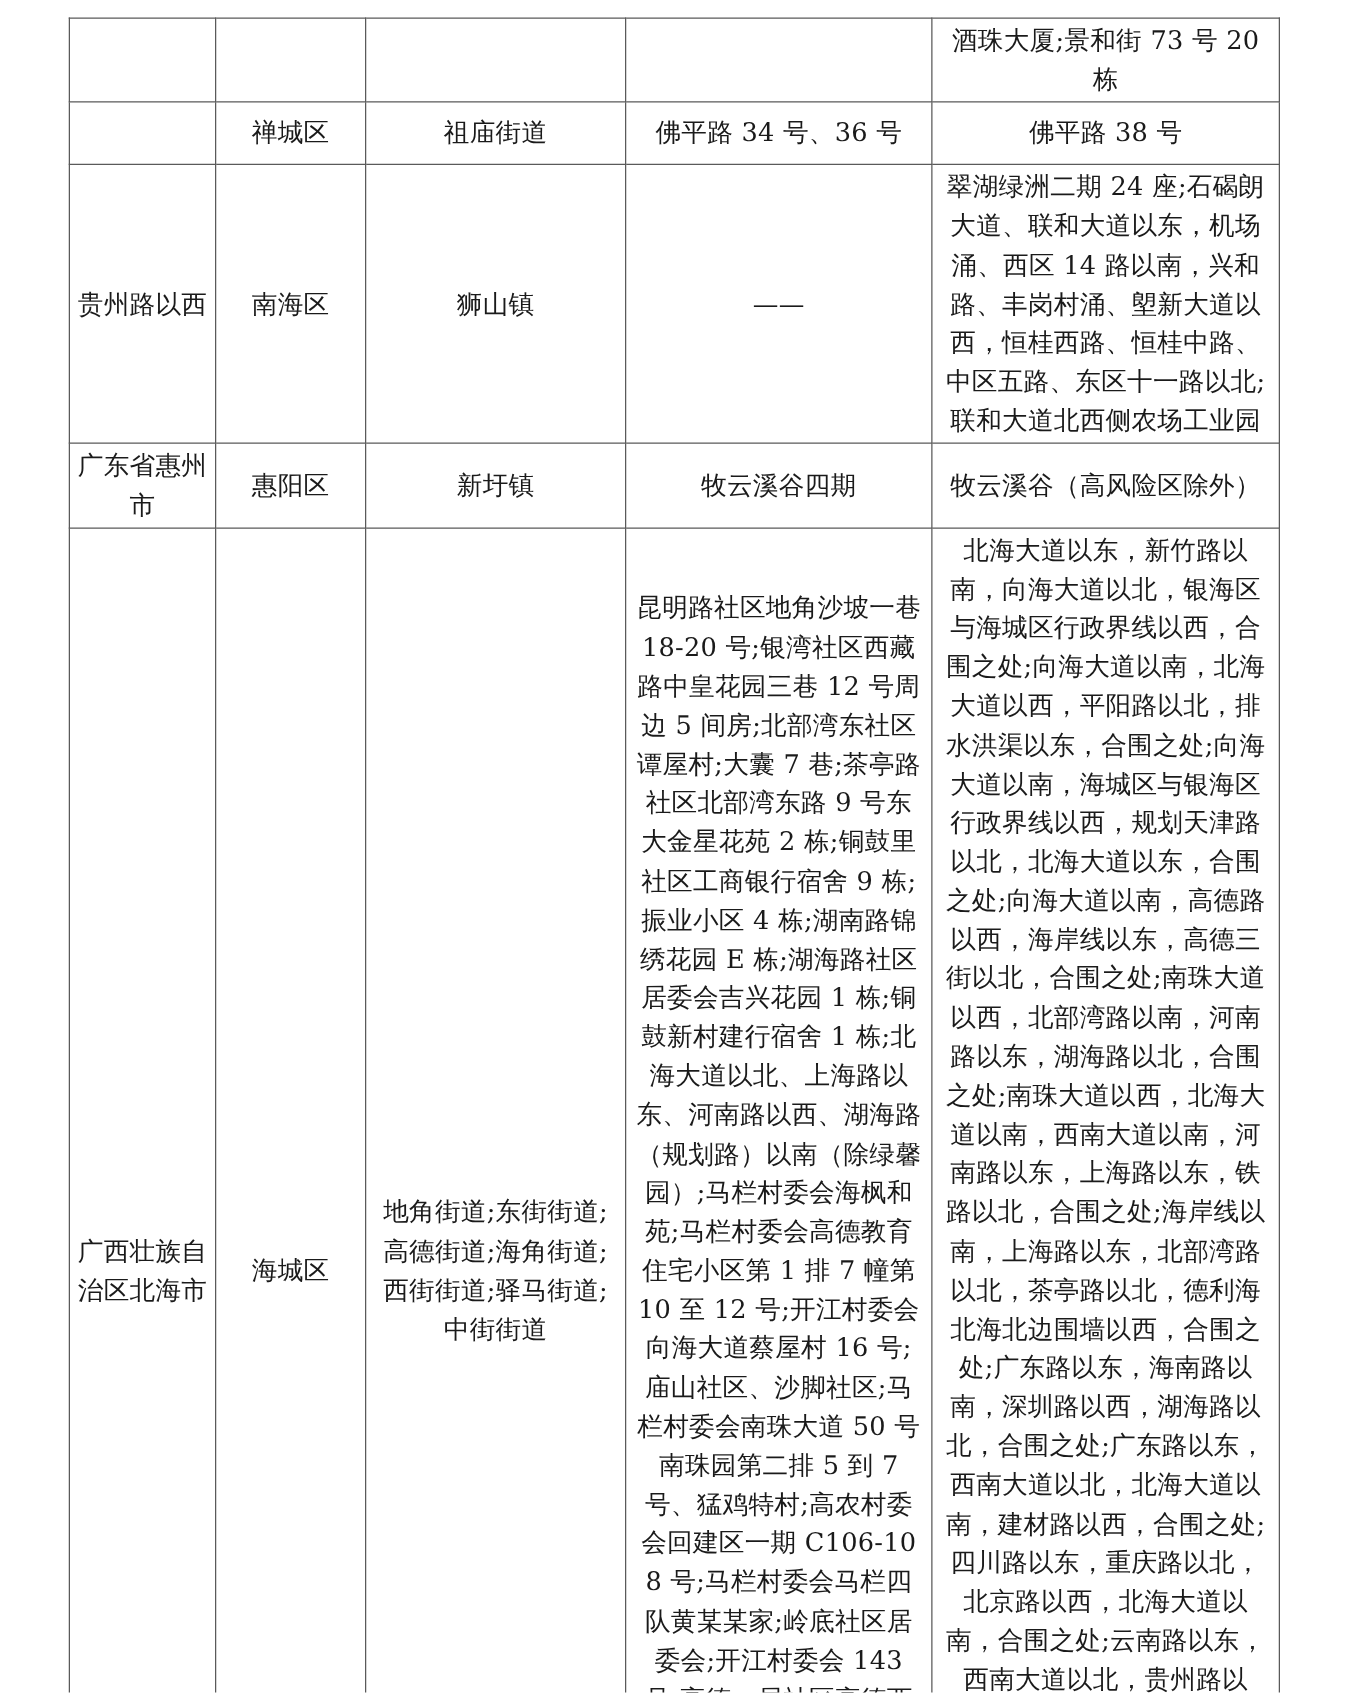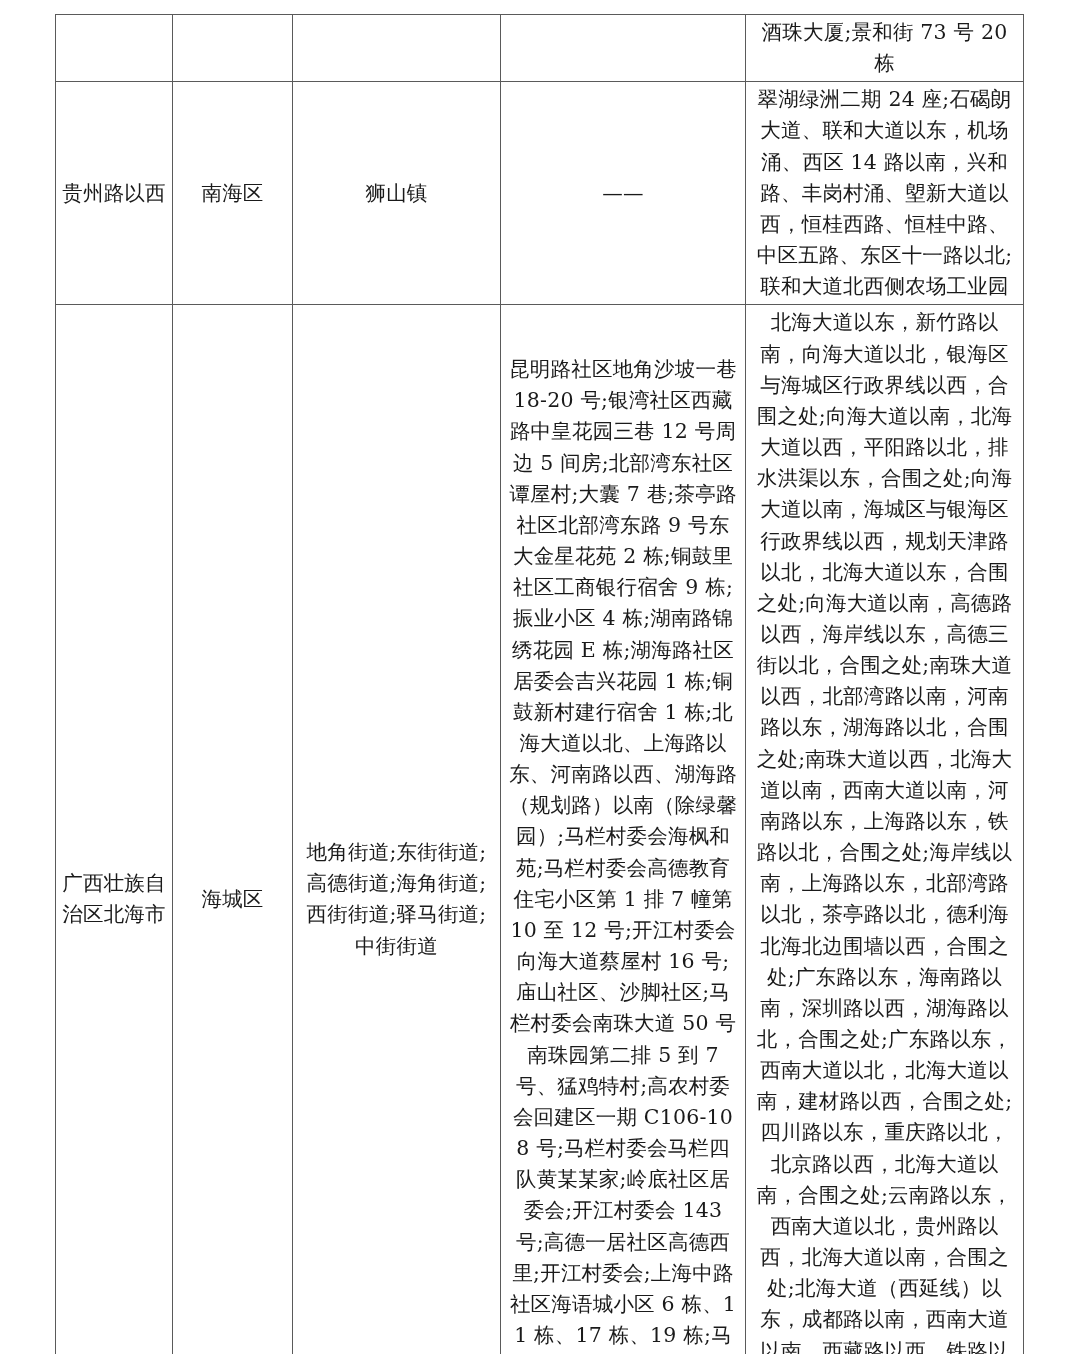--- a/index.html
+++ b/index.html
@@ -98,29 +98,43 @@
     <tbody>
 
       <tr class="r-top">
         <td class="empty"></td>
         <td class="empty"></td>
         <td class="empty"></td>
         <td class="empty"></td>
         <td class="justify">酒珠大厦;景和街 73 号 20 栋</td>
       </tr>
 
+      <tr class="r-chancheng">
+        <td class="empty"></td>
+        <td>禅城区</td>
+        <td>祖庙街道</td>
+        <td>佛平路 34 号、36 号</td>
+        <td>佛平路 38 号</td>
+      </tr>
 
       <tr class="r-nanhai">
         <td class="region">贵州路以西</td>
         <td>南海区</td>
         <td>狮山镇</td>
         <td class="dash">——</td>
         <td class="flow-mid">翠湖绿洲二期 24 座;石碣朗大道、联和大道以东，机场涌、西区 14 路以南，兴和路、丰岗村涌、塱新大道以西，恒桂西路、恒桂中路、中区五路、东区十一路以北;联和大道北西侧农场工业园</td>
       </tr>
 
+      <tr class="r-huizhou">
+        <td class="region">广东省惠州市</td>
+        <td>惠阳区</td>
+        <td>新圩镇</td>
+        <td>牧云溪谷四期</td>
+        <td>牧云溪谷（高风险区除外）</td>
+      </tr>
 
       <tr class="r-beihai">
         <td class="region">广西壮族自治区北海市</td>
         <td>海城区</td>
         <td class="flow-mid">地角街道;东街街道;高德街道;海角街道;西街街道;驿马街道;中街街道</td>
         <td class="flow">昆明路社区地角沙坡一巷 18-20 号;银湾社区西藏路中皇花园三巷 12 号周边 5 间房;北部湾东社区谭屋村;大囊 7 巷;茶亭路社区北部湾东路 9 号东大金星花苑 2 栋;铜鼓里社区工商银行宿舍 9 栋;振业小区 4 栋;湖南路锦绣花园 E 栋;湖海路社区居委会吉兴花园 1 栋;铜鼓新村建行宿舍 1 栋;北海大道以北、上海路以东、河南路以西、湖海路（规划路）以南（除绿馨园）;马栏村委会海枫和苑;马栏村委会高德教育住宅小区第 1 排 7 幢第 10 至 12 号;开江村委会向海大道蔡屋村 16 号;庙山社区、沙脚社区;马栏村委会南珠大道 50 号南珠园第二排 5 到 7 号、猛鸡特村;高农村委会回建区一期 C106-108 号;马栏村委会马栏四队黄某某家;岭底社区居委会;开江村委会 143 号;高德一居社区高德西里;开江村委会;上海中路社区海语城小区 6 栋、11 栋、17 栋、19 栋;马栏村委会北海大道东华美公寓;吉林路社区北海大道同和泊湾 27</td>
         <td class="flow">北海大道以东，新竹路以南，向海大道以北，银海区与海城区行政界线以西，合围之处;向海大道以南，北海大道以西，平阳路以北，排水洪渠以东，合围之处;向海大道以南，海城区与银海区行政界线以西，规划天津路以北，北海大道以东，合围之处;向海大道以南，高德路以西，海岸线以东，高德三街以北，合围之处;南珠大道以西，北部湾路以南，河南路以东，湖海路以北，合围之处;南珠大道以西，北海大道以南，西南大道以南，河南路以东，上海路以东，铁路以北，合围之处;海岸线以南，上海路以东，北部湾路以北，茶亭路以北，德利海北海北边围墙以西，合围之处;广东路以东，海南路以南，深圳路以西，湖海路以北，合围之处;广东路以东，西南大道以北，北海大道以南，建材路以西，合围之处;四川路以东，重庆路以北，北京路以西，北海大道以南，合围之处;云南路以东，西南大道以北，贵州路以西，北海大道以南，合围之处;北海大道（西延线）以东，成都路以南，西南大道以南，西藏路以西，铁路以北，合围之处;海角路以南，贵州路以西，北部湾路以北，独树根东路以东，合围之处;北海大道</td>
       </tr>
 
     </tbody>

